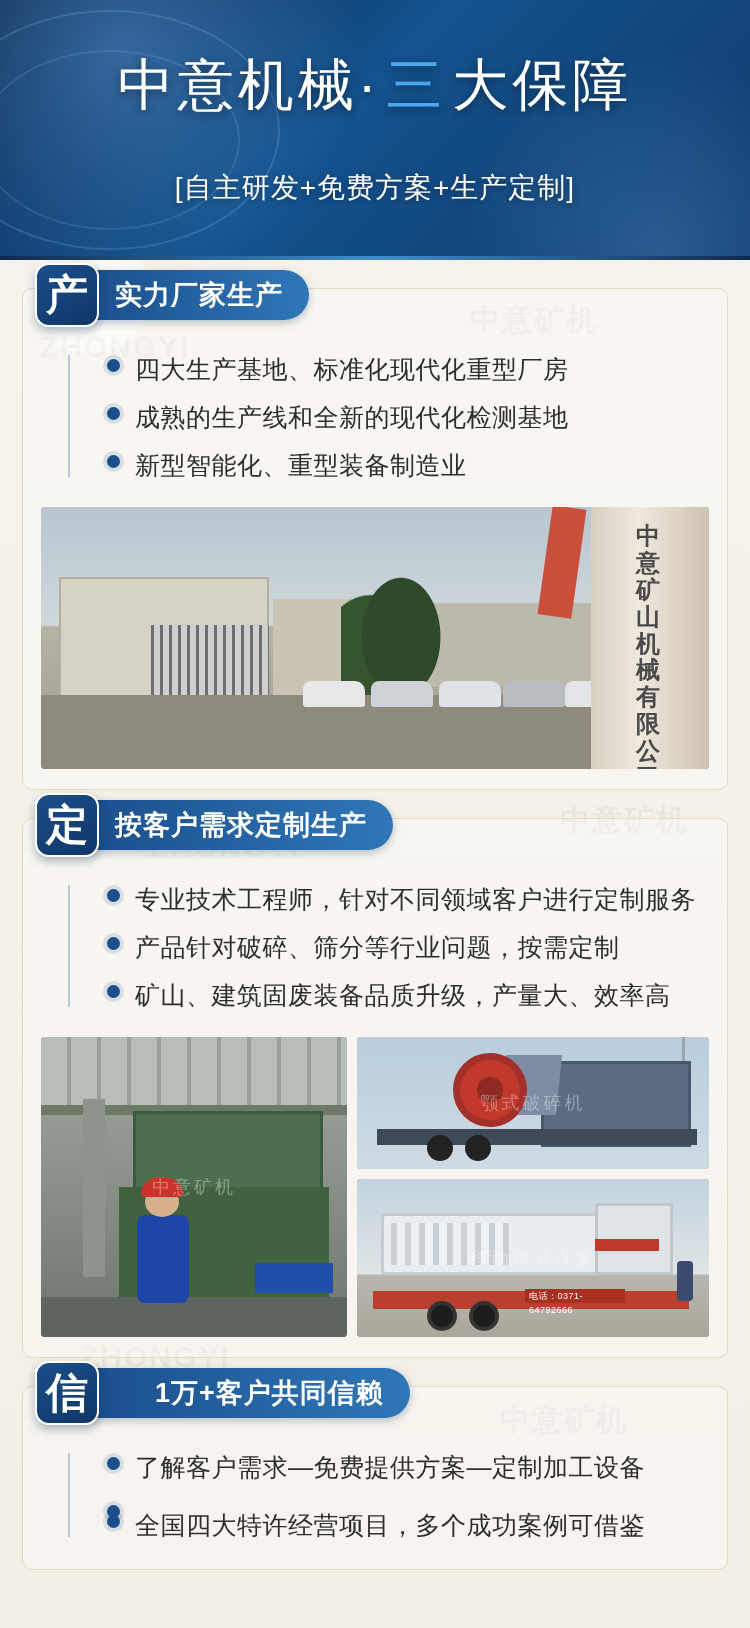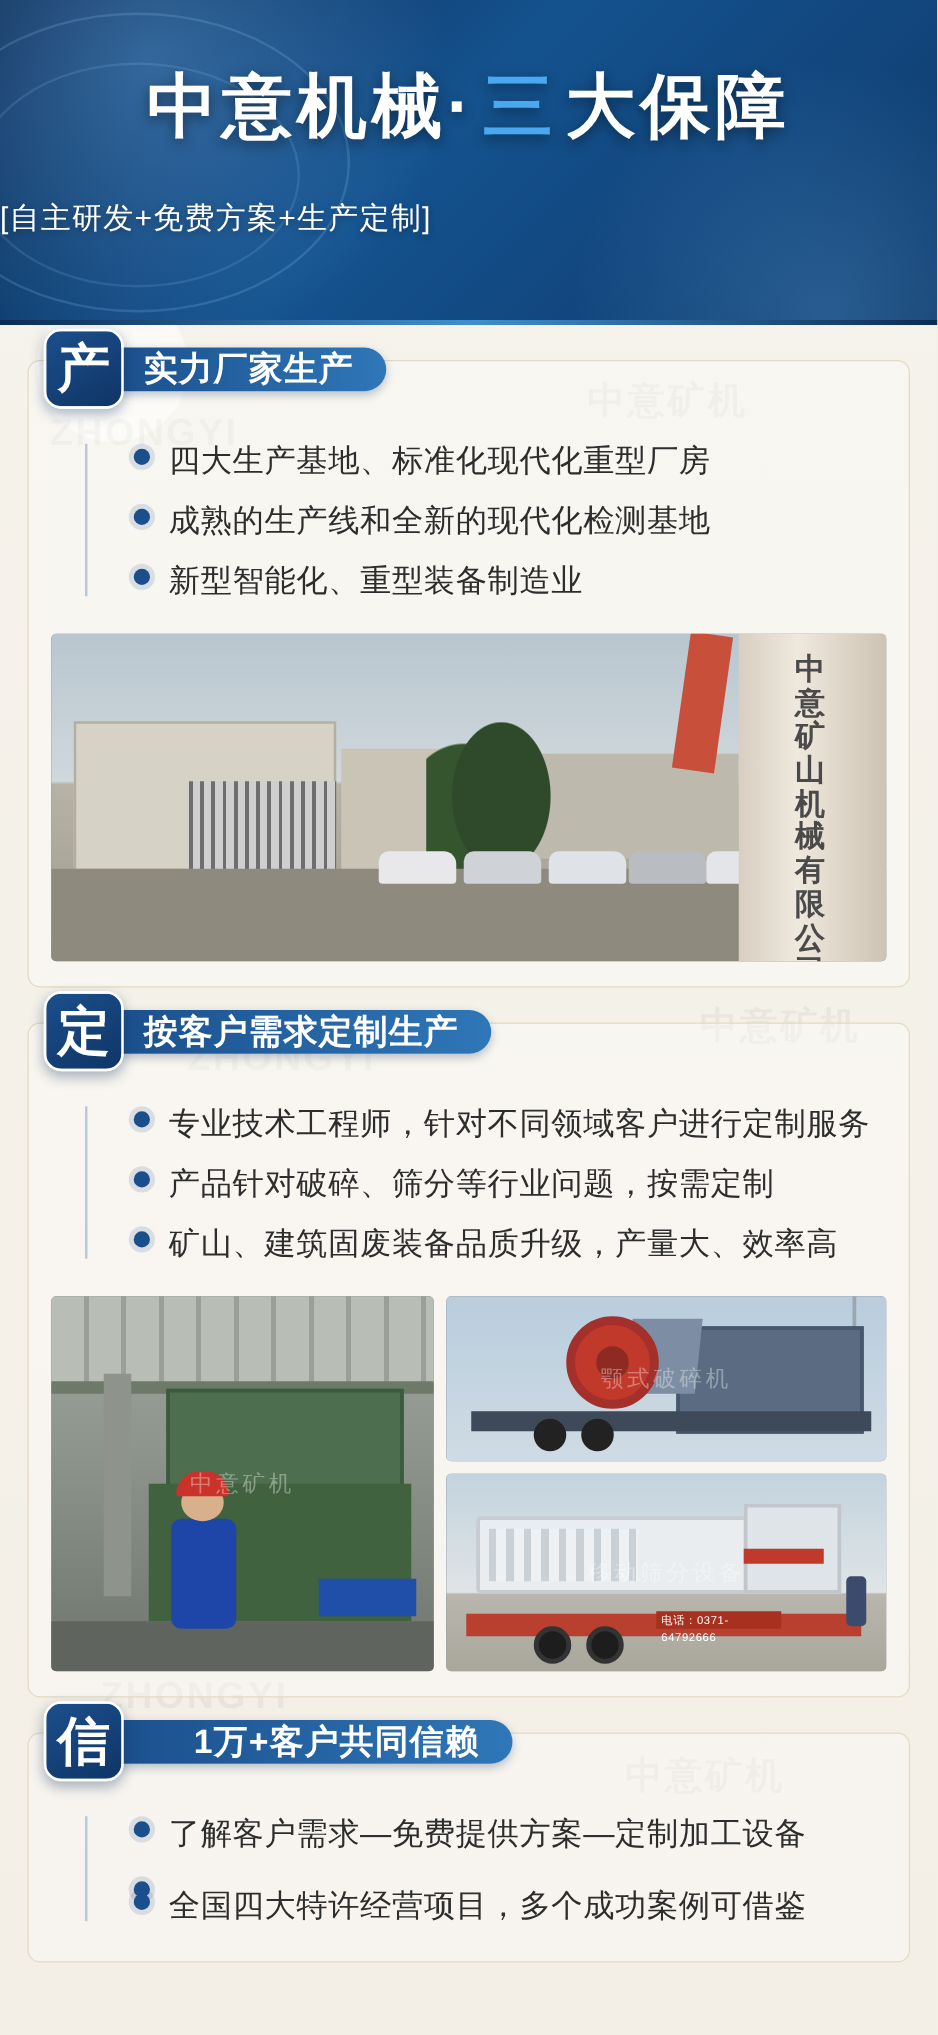--- a/index.html
+++ b/index.html
@@ -61,34 +61,35 @@
     position: absolute; left: -20px; top: 50px;
     width: 260px; height: 180px;
     border: 2px solid rgba(160,210,255,0.14);
     border-radius: 50%;
   }
   .banner-title {
     position: relative;
     padding-top: 48px;
     color: #ffffff;
     font-size: 56px;
-    font-weight: bold;
+    font-weight: normal;
     letter-spacing: 4px;
     text-shadow: 0 3px 10px rgba(0,0,0,0.45);
     display: flex;
     align-items: center;
     justify-content: center;
     gap: 6px;
   }
   .banner-title .accent { color: #4aa8f0; }
   .banner-sub {
     position: relative;
-    margin-top: 34px;
+    text-align: center;
+    margin-top: 45px;
     color: #ffffff;
-    font-size: 24px;
+    font-size: 28px;
     letter-spacing: 1px;
     text-shadow: 0 2px 6px rgba(0,0,0,0.35);
   }
   .banner .bottom-line {
     position: absolute; bottom: 0; left: 0; right: 0; height: 4px;
     background: linear-gradient(90deg, #0d2b52, #3f8fd0, #0d2b52);
   }
 
   
   .section {
@@ -112,21 +113,21 @@
     color: #fff;
     font-size: 42px;
     font-weight: bold;
     display: flex; align-items: center; justify-content: center;
     box-shadow: 0 4px 10px rgba(12,45,85,0.35);
     border: 2px solid #ffffff;
     z-index: 2;
   }
   .badge-label {
     margin-left: -10px;
-    height: 35px;
+    height: 50px;
     padding: 0 26px 0 26px;
     background: linear-gradient(90deg, #1b4f8c, #2f77b8);
     color: #ffffff;
     font-size: 27px;
     font-weight: bold;
     letter-spacing: 1px;
     display: flex; align-items: center;
     border-radius: 0 26px 26px 0;
     box-shadow: 0 3px 8px rgba(12,45,85,0.28);
   }

